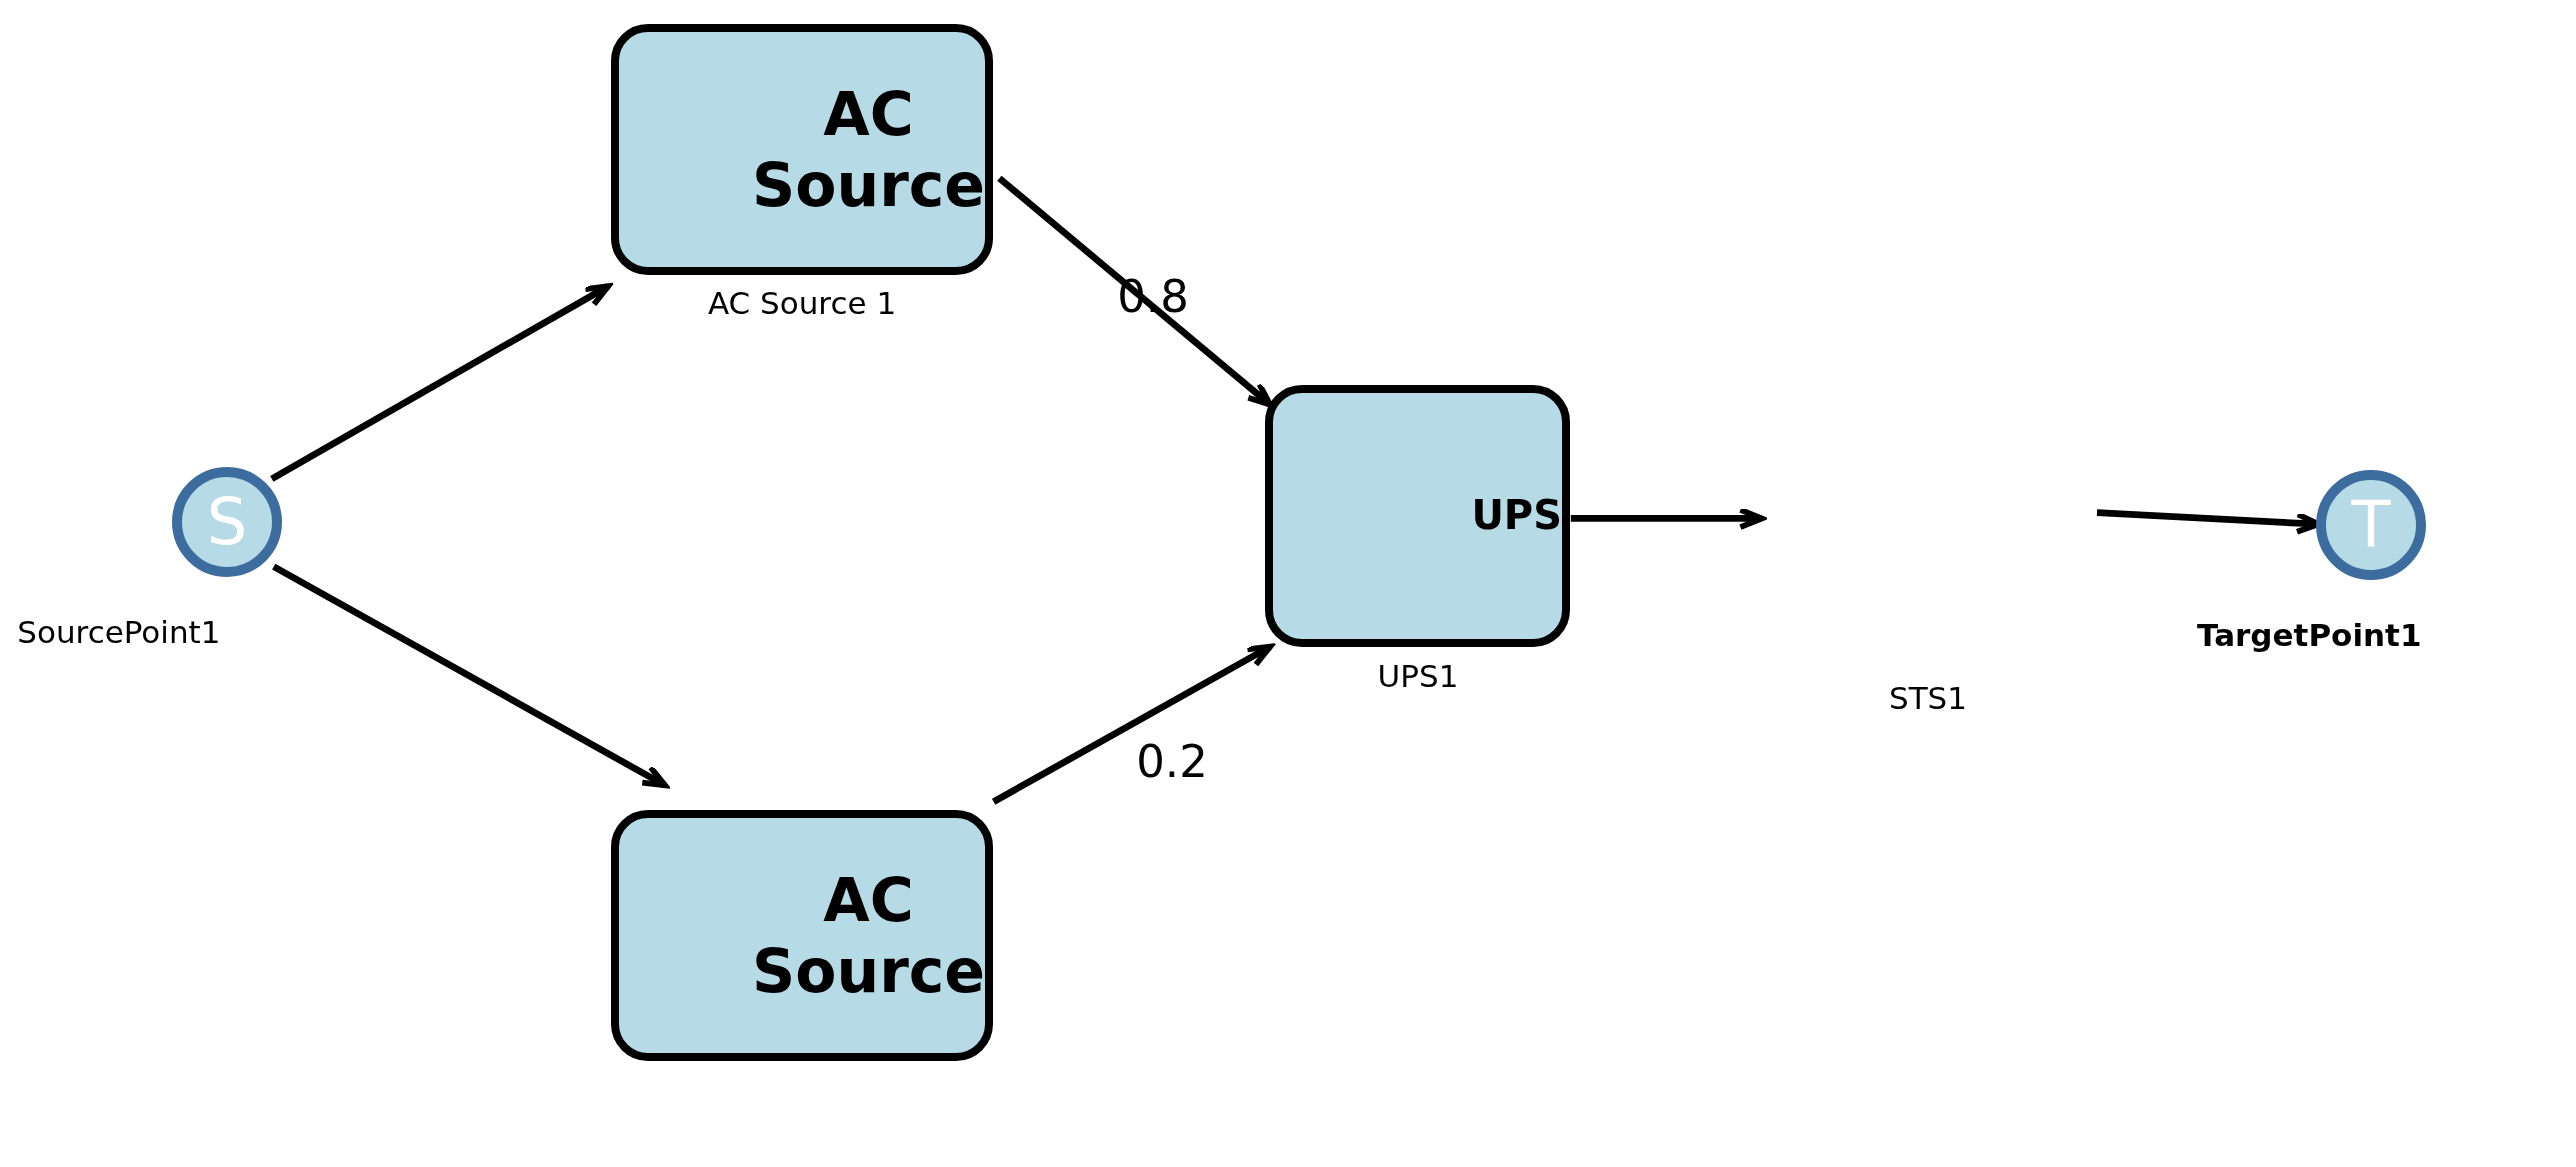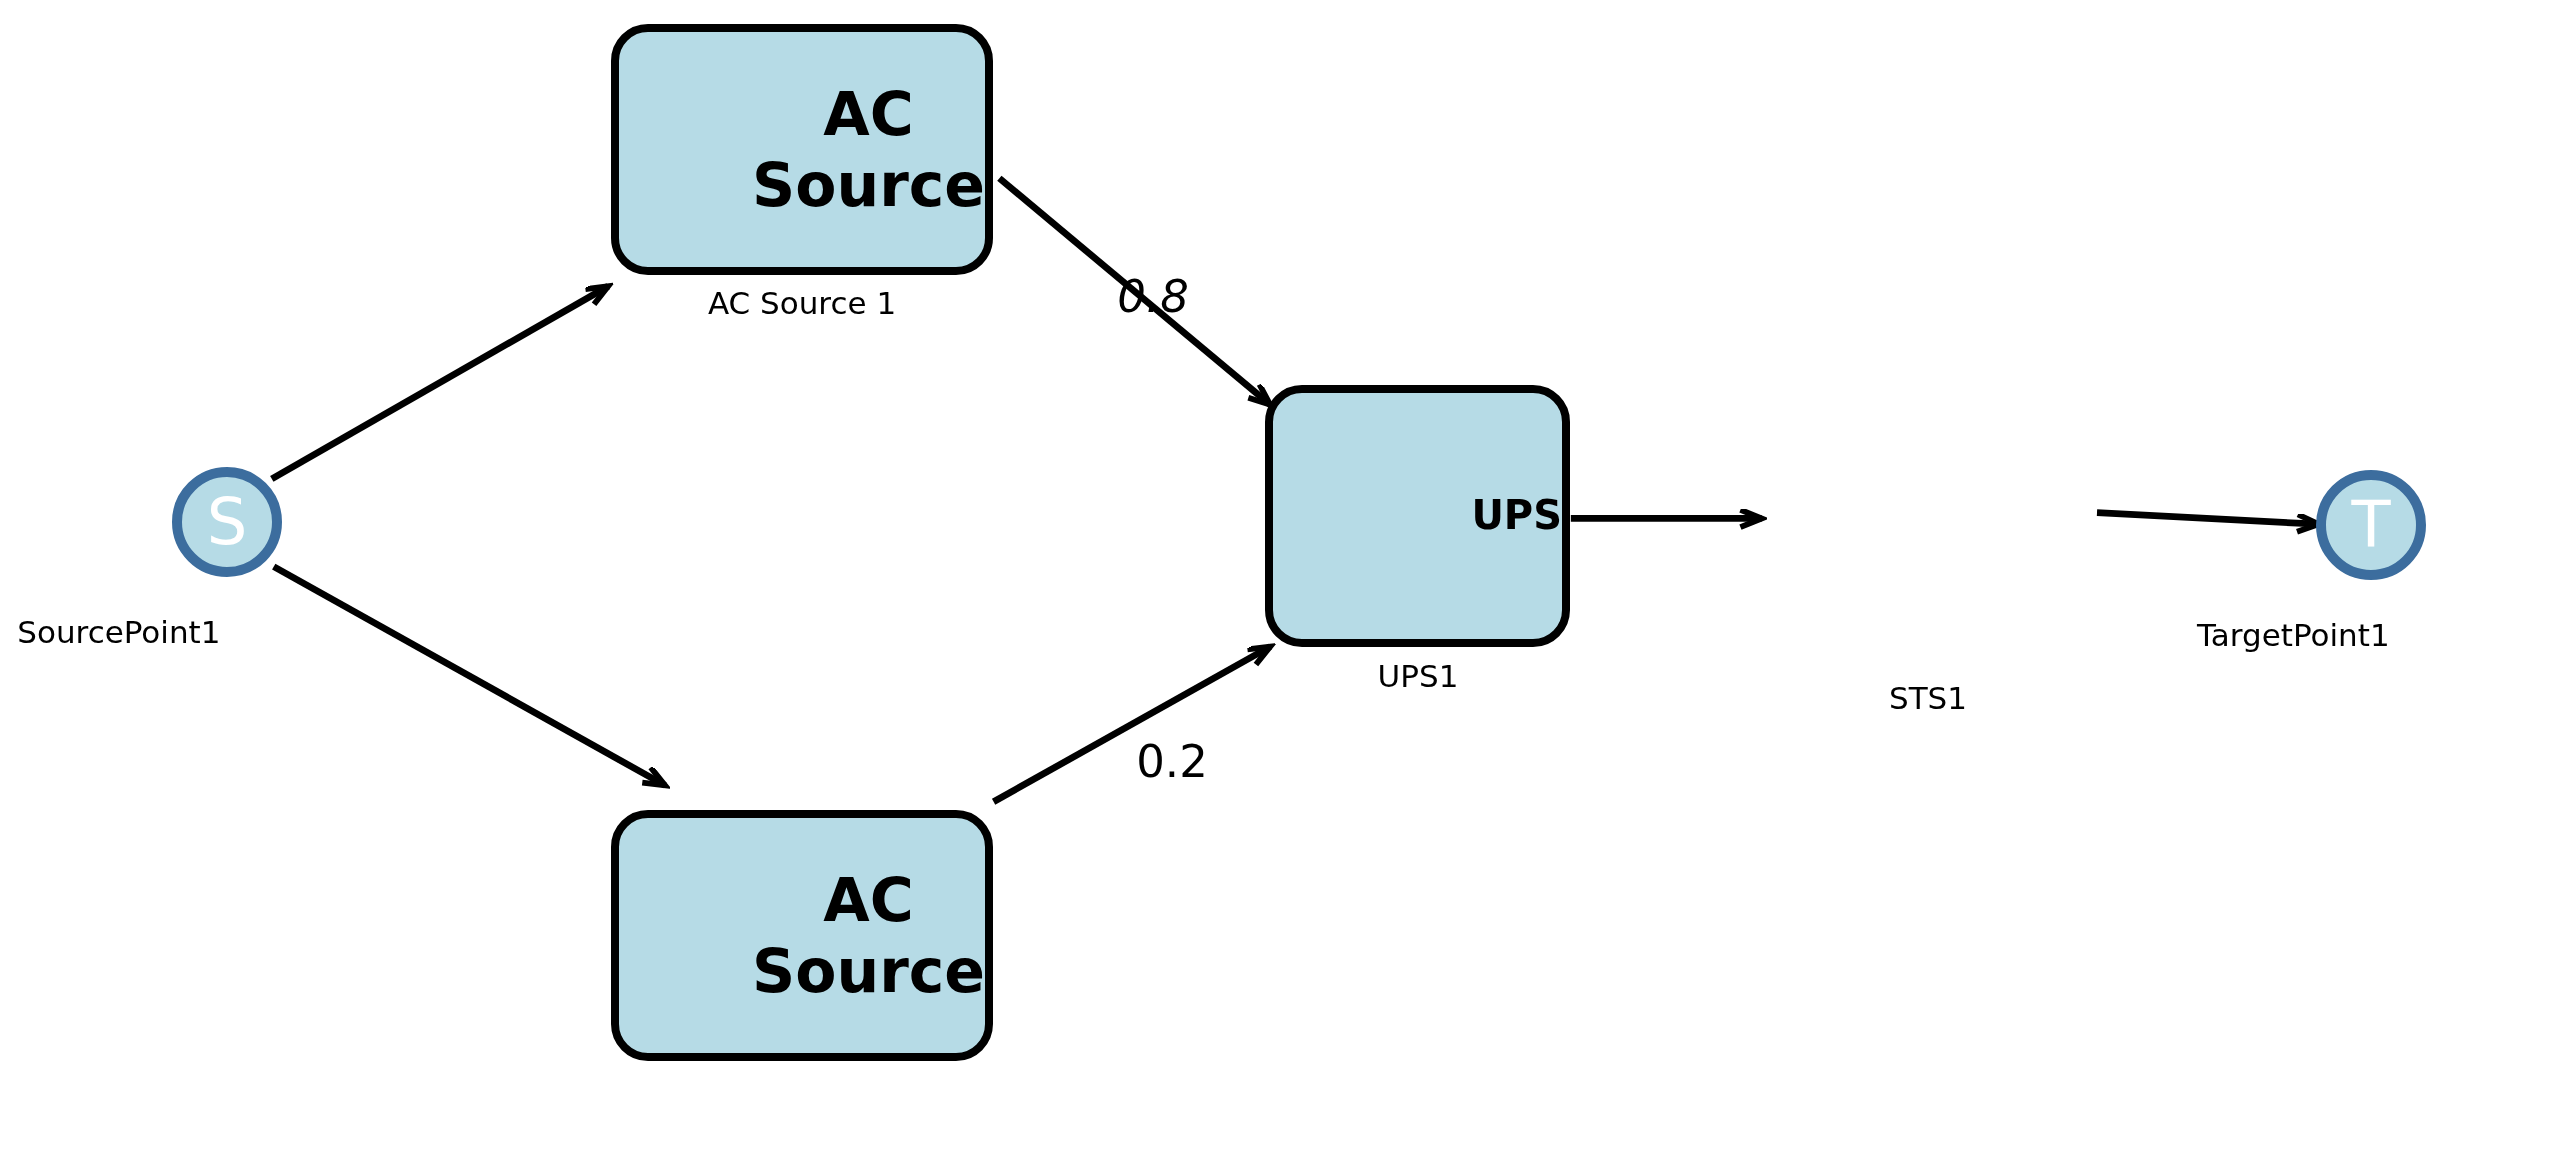--- a/index.html
+++ b/index.html
@@ -130,20 +130,20 @@
   <div class="node-box mid" style="left:1265px; top:385px; width:305px; height:262px;">
     <div>UPS</div>
   </div>
   <div class="caption centered" style="left:1418px; top:658px;">UPS1</div>
 
   <div class="caption centered" style="left:1928px; top:661px;margin-top:19px;">STS1</div>
 
   <div class="endpoint" style="left:2316px; top:470px; width:110px; height:110px;">
     <span>T</span>
   </div>
-  <div class="caption" style="left:2197px; top:617px;">TargetPoint1</div>
+  <div class="caption" style="left:2197px; top:617px;font-weight:bold;">TargetPoint1</div>
 
-  <div class="edge-label" style="left:1153px; top:296px;font-style:italic;">0.8</div>
+  <div class="edge-label" style="left:1153px; top:296px;">0.8</div>
 
   <div class="edge-label" style="left:1172px; top:761px;">0.2</div>
 
 </div>
 
 
 </body></html>

